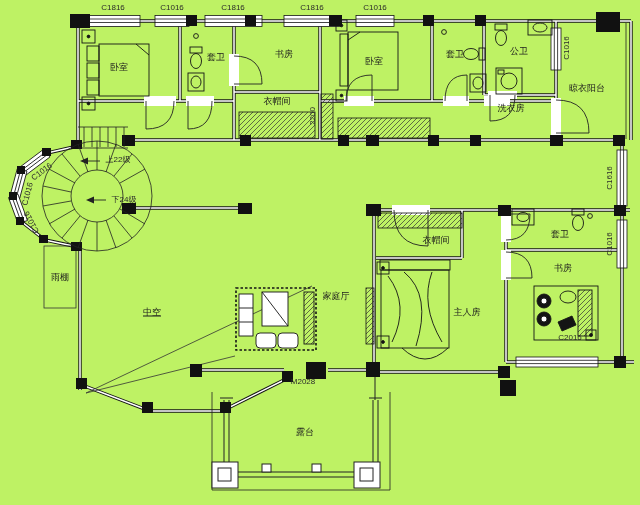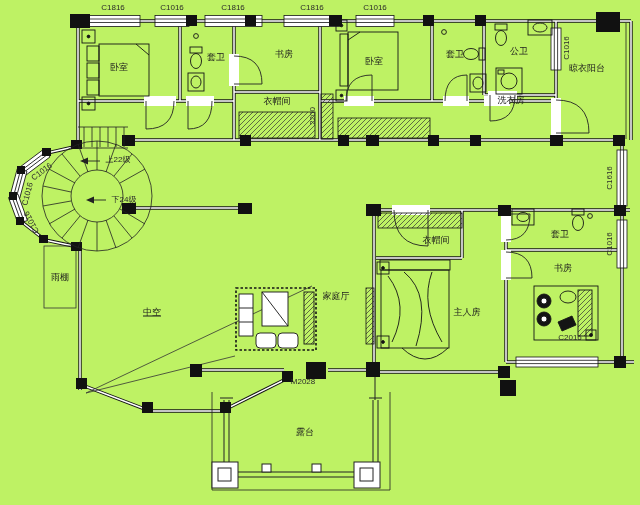--- a/index.html
+++ b/index.html
@@ -341,22 +341,22 @@
   <span class="lbl sm" style="left:124px;top:200px;text-align:center;">下24级</span>
   <span class="lbl sm" style="left:303px;top:382px;">M2028</span>
 
   <span class="lbl" style="left:119px;top:67px;">卧室</span>
   <span class="lbl" style="left:216px;top:57px;">套卫</span>
   <span class="lbl" style="left:284px;top:54px;">书房</span>
   <span class="lbl" style="left:277px;top:101px;">衣帽间</span>
   <span class="lbl" style="left:374px;top:61px;">卧室</span>
   <span class="lbl" style="left:455px;top:54px;">套卫</span>
   <span class="lbl" style="left:519px;top:51px;">公卫</span>
-  <span class="lbl" style="left:511px;top:100px;text-align:right;">洗衣房</span>
-  <span class="lbl" style="left:587px;top:68px;">晾衣阳台</span>
+  <span class="lbl" style="left:511px;top:108px;text-align:right;">洗衣房</span>
+  <span class="lbl" style="left:587px;top:88px;">晾衣阳台</span>
   <span class="lbl" style="left:60px;top:277px;font-family:Liberation Serif, serif;">雨棚</span>
   <span class="lbl" style="left:152px;top:312px;text-decoration:underline;">中空</span>
   <span class="lbl" style="left:336px;top:296px;">家庭厅</span>
   <span class="lbl" style="left:436px;top:240px;">衣帽间</span>
   <span class="lbl" style="left:467px;top:312px;">主人房</span>
   <span class="lbl" style="left:560px;top:234px;">套卫</span>
   <span class="lbl" style="left:563px;top:268px;">书房</span>
   <span class="lbl" style="left:305px;top:432px;">露台</span>
 
 </div>

